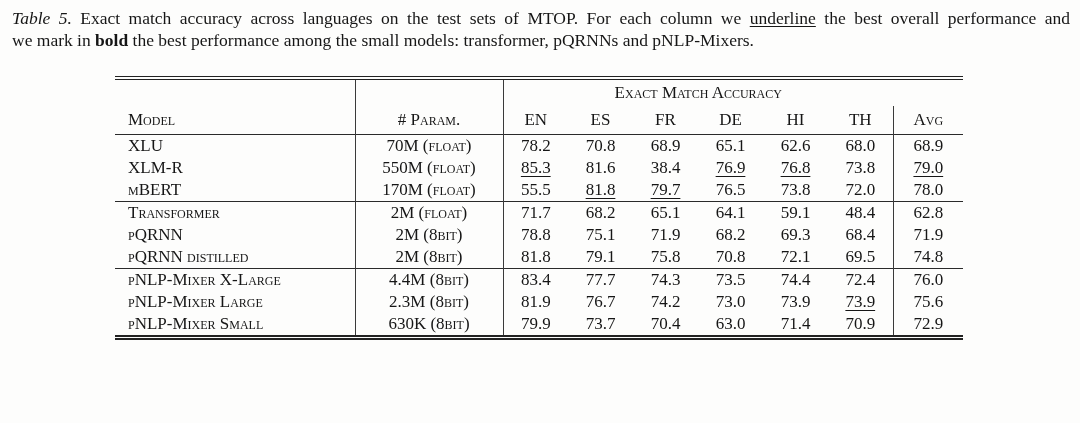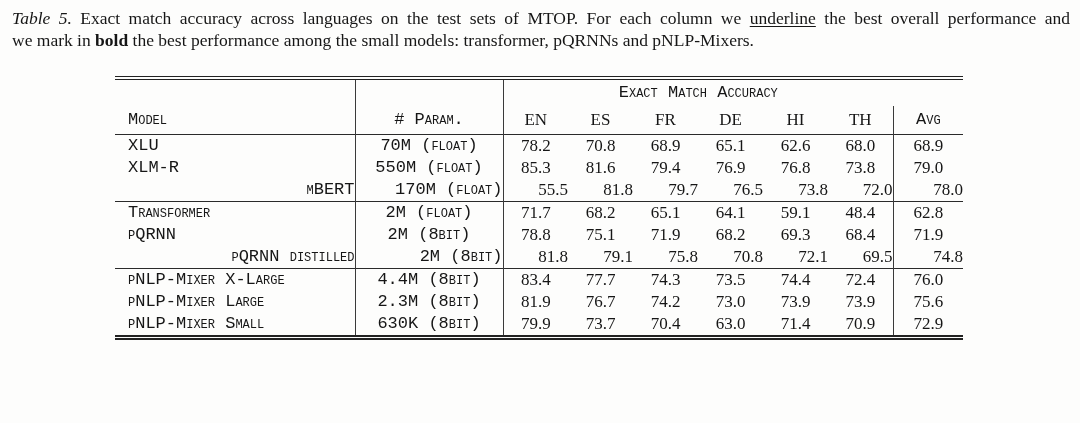--- a/index.html
+++ b/index.html
@@ -27,31 +27,31 @@
     border-collapse:collapse;table-layout:fixed;
     border-top:4px double #222;
     border-bottom:5px double #222;
     font-size:17px;
   }
   #acc-table td,#acc-table th{
     padding:2px 0;line-height:18px;
     font-weight:normal;
     white-space:nowrap;overflow:hidden;
   }
-  .sc{font-variant:small-caps;font-family:Liberation Mono, monospace;}
+  .sc{font-variant:small-caps;}
   .model{text-align:left;padding-left:13px !important;}
   .param{text-align:center;}
   .num{text-align:center;}
   .vline{border-left:1px solid #3a3a3a;}
   .b{font-weight:bold;}
-  .u{text-underline-offset:2.5px;text-decoration-thickness:1px;}
+  .u{text-decoration:underline;text-underline-offset:2.5px;text-decoration-thickness:1px;}
   tr.h1 td{height:22px;padding-top:4px;}
   tr.h2 td{height:24px;}
   tbody tr.gstart td{border-top:1.5px solid #2a2a2a;padding-top:5px;}
-  tbody tr.gend td{padding-bottom:5px;text-align:right;}
+  tbody tr.gend td{padding-bottom:5px;}
   .span-head{text-align:center;}
 </style>
 </head>
 <body>
 
 <div id="page">
 
   <div id="caption">
     <div class="cap-line1"><span class="cap-label">Table 5.</span><span> Exact match accuracy across languages on the test sets of MTOP. For each column we </span><span class="cap-underline">underline</span><span> the best overall performance and</span></div>
     <div class="cap-line2"><span>we mark in </span><span class="cap-bold">bold</span><span> the best performance among the small models: transformer, pQRNNs and pNLP-Mixers.</span></div>
@@ -98,21 +98,21 @@
           <td class="num">65.1</td>
           <td class="num">62.6</td>
           <td class="num">68.0</td>
           <td class="num vline">68.9</td>
         </tr>
         <tr class="">
           <td class="model sc">XLM-R</td>
           <td class="param sc vline">550M (float)</td>
           <td class="num vline u">85.3</td>
           <td class="num">81.6</td>
-          <td class="num">79.4</td>
+          <td class="num">38.4</td>
           <td class="num u">76.9</td>
           <td class="num u">76.8</td>
           <td class="num">73.8</td>
           <td class="num vline u">79.0</td>
         </tr>
         <tr class="gend">
           <td class="model sc">mBERT</td>
           <td class="param sc vline">170M (float)</td>
           <td class="num vline">55.5</td>
           <td class="num u">81.8</td>

